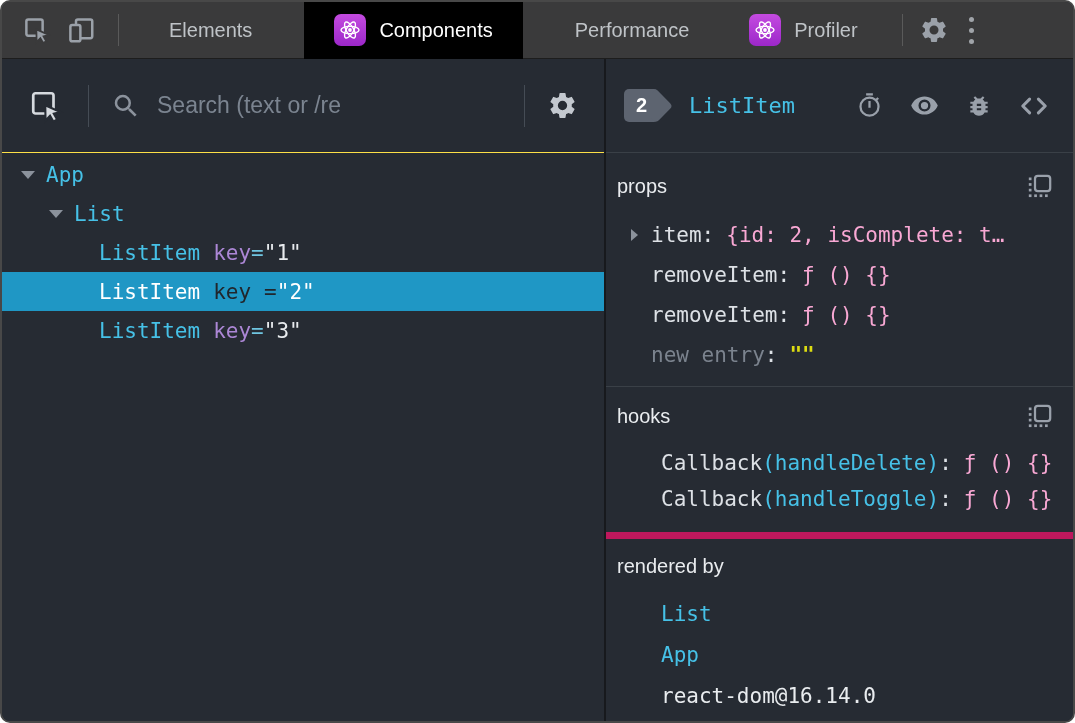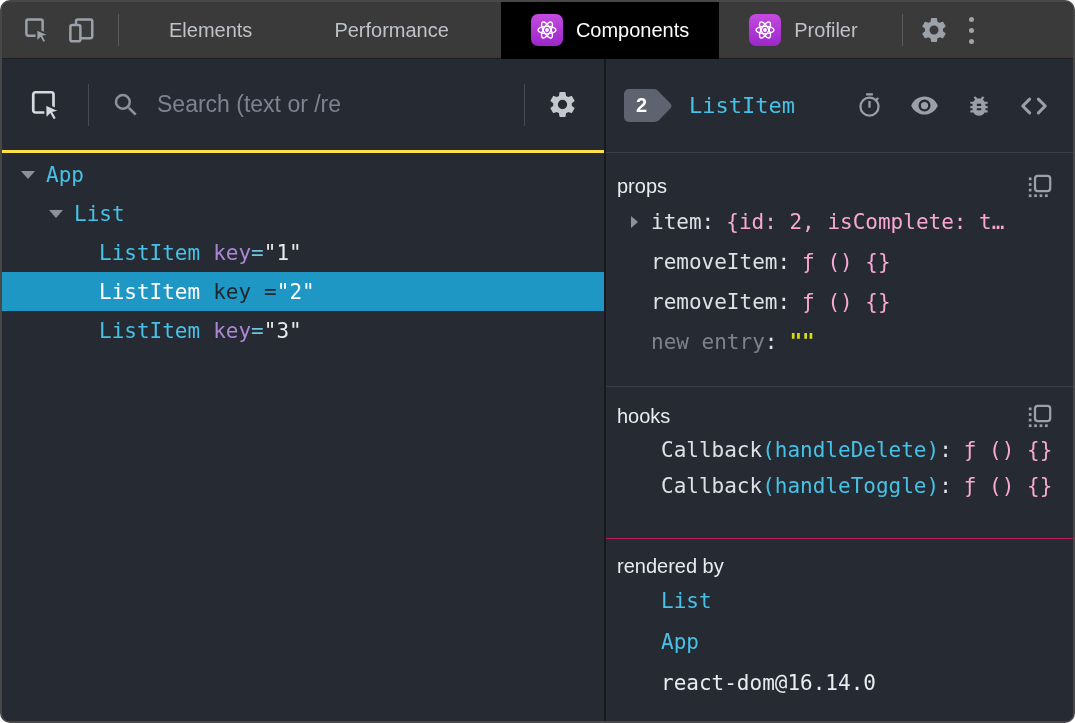--- a/index.html
+++ b/index.html
@@ -26,21 +26,21 @@
     background:linear-gradient(180deg,#c44be0 0%,#9c27c9 100%);
     display:flex; align-items:center; justify-content:center; }
   .topbar .gear { color:#9ba1a9; }
   .kebab { display:flex; flex-direction:column; gap:6px; align-items:center; width:34px; margin:0 20px 0 4px; cursor:pointer; }
   .kebab i { width:5px; height:5px; border-radius:50%; background:#a0a4a9; }
   
   .main { flex:1; display:flex; min-height:0; }
   .left { width:604px; flex:0 0 604px; border-right:2px solid #17191d; display:flex; flex-direction:column; background:#262b33; }
   .right { flex:1; display:flex; flex-direction:column; background:#262b33; min-width:0; }
   
-  .ltoolbar { height:94px; flex:0 0 94px; border-bottom:3px solid #fde047; display:flex; align-items:center; }
+  .ltoolbar { height:94px; flex:0 0 94px; border-bottom:1px solid #fde047; display:flex; align-items:center; }
   .linspect { color:#d6dadf; margin-left:26px; cursor:pointer; display:flex; }
   .vdiv { width:1px; height:42px; background:#454c55; }
   .vdiv.one { margin-left:24px; }
   .search-icon { color:#8b929c; margin-left:22px; display:flex; }
   .search-input {
     flex:1; background:transparent; border:none; outline:none; margin-left:16px;
     font-family:"Liberation Sans", sans-serif; font-size:23px; color:#dde1e6; min-width:0;
   }
   .search-input::placeholder { color:#7b8490; }
   .vdiv.two { margin-right:22px; }
@@ -62,26 +62,26 @@
   .rheader { height:94px; flex:0 0 94px; border-bottom:1px solid #3a4047; display:flex; align-items:center; padding:0 24px 0 18px; }
   .badge { position:relative; width:35px; height:33px; background:#5d6470; border-radius:5px; display:flex; align-items:center; justify-content:center; }
   .badge::after { content:""; position:absolute; right:-9px; top:4.5px; width:24px; height:24px; background:#5d6470; transform:rotate(45deg); border-radius:4px; z-index:0; }
   .badge-num { position:relative; z-index:1; color:#ffffff; font-size:20px; font-weight:bold; }
   .rtitle { font-family:"DejaVu Sans Mono", monospace; font-size:22px; color:#46c1e7; margin-left:30px; }
   .rh-icons { margin-left:auto; display:flex; align-items:center; gap:27px; color:#99a0aa; }
   .rh-icons .icon-btn { display:flex; cursor:pointer; }
   
   .sec { padding:20px 0 0 11px; }
   .sec.props { height:234px; flex:0 0 234px; border-bottom:1px solid #3a4047; }
-  .sec.hooks { height:152px; flex:0 0 152px; border-bottom:1px solid #be185d; padding-top:16px; }
+  .sec.hooks { height:152px; flex:0 0 152px; border-bottom:7px solid #be185d; padding-top:16px; }
   .sec.rendered { flex:1; padding-top:16px; }
   .sec-head { display:flex; align-items:center; padding-right:20px; }
   .sec-title { font-size:20px; color:#e9ecef; }
   .copy-btn { margin-left:auto; color:#9aa1ab; display:flex; cursor:pointer; }
-  .rows { margin-top:2px; font-family:"DejaVu Sans Mono", monospace; font-size:21px; }
+  .rows { margin-top:15px; font-family:"DejaVu Sans Mono", monospace; font-size:21px; }
   .prow { height:40px; display:flex; align-items:center; white-space:pre; padding-left:14px; }
   .hooks .prow { height:36px; }
   .prow .tri.right { border-top:6px solid transparent; border-bottom:6px solid transparent; border-left:7px solid #8b929c; margin-right:13px; }
   .prow .noexp { width:20px; flex:0 0 20px; }
   .hooks .prow .noexp, .rendered .prow .noexp { width:30px; flex:0 0 30px; }
   .pkey { color:#dde1e6; font-weight:500; }
   .pkey.muted { color:#7b838e; font-weight:400; }
   .pcolon { color:#dde1e6; margin-right:12px; }
   .pval { color:#f9a8d4; }
   .pval.yellow { color:#dcdc12; font-weight:bold; }
@@ -106,33 +106,33 @@
       <svg width="30" height="30" viewBox="0 0 24 24">
           <rect x="8" y="3.5" width="13" height="15" rx="1.5" fill="none" stroke="currentColor" stroke-width="2"></rect>
           <rect x="3.5" y="8" width="8" height="13" rx="1.5" fill="#3a3a3b" stroke="currentColor" stroke-width="2"></rect>
         </svg>
     </span>
     <span class="tb-divider"></span>
 
     <div class="tab">
       <span>Elements</span>
     </div>
-    <div class="tab" style="margin-left:22px;">
-      <span>Performance</span>
-    </div>
     <div class="tab selected" style="margin-left:22px;">
       <span class="react-chip">
         <svg width="24" height="24" viewBox="0 0 24 24" fill="none" stroke="#ffffff" stroke-width="1.4">
             <ellipse cx="12" cy="12" rx="9" ry="3.6"></ellipse>
             <ellipse cx="12" cy="12" rx="9" ry="3.6" transform="rotate(60 12 12)"></ellipse>
             <ellipse cx="12" cy="12" rx="9" ry="3.6" transform="rotate(120 12 12)"></ellipse>
             <circle cx="12" cy="12" r="1.9" fill="#ffffff" stroke="none"></circle>
           </svg>
       </span>
       <span>Components</span>
+    </div>
+    <div class="tab" style="margin-left:22px;">
+      <span>Performance</span>
     </div>
     <div class="tab">
       <span class="react-chip">
         <svg width="24" height="24" viewBox="0 0 24 24" fill="none" stroke="#ffffff" stroke-width="1.4">
             <ellipse cx="12" cy="12" rx="9" ry="3.6"></ellipse>
             <ellipse cx="12" cy="12" rx="9" ry="3.6" transform="rotate(60 12 12)"></ellipse>
             <ellipse cx="12" cy="12" rx="9" ry="3.6" transform="rotate(120 12 12)"></ellipse>
             <circle cx="12" cy="12" r="1.9" fill="#ffffff" stroke="none"></circle>
           </svg>
       </span>

